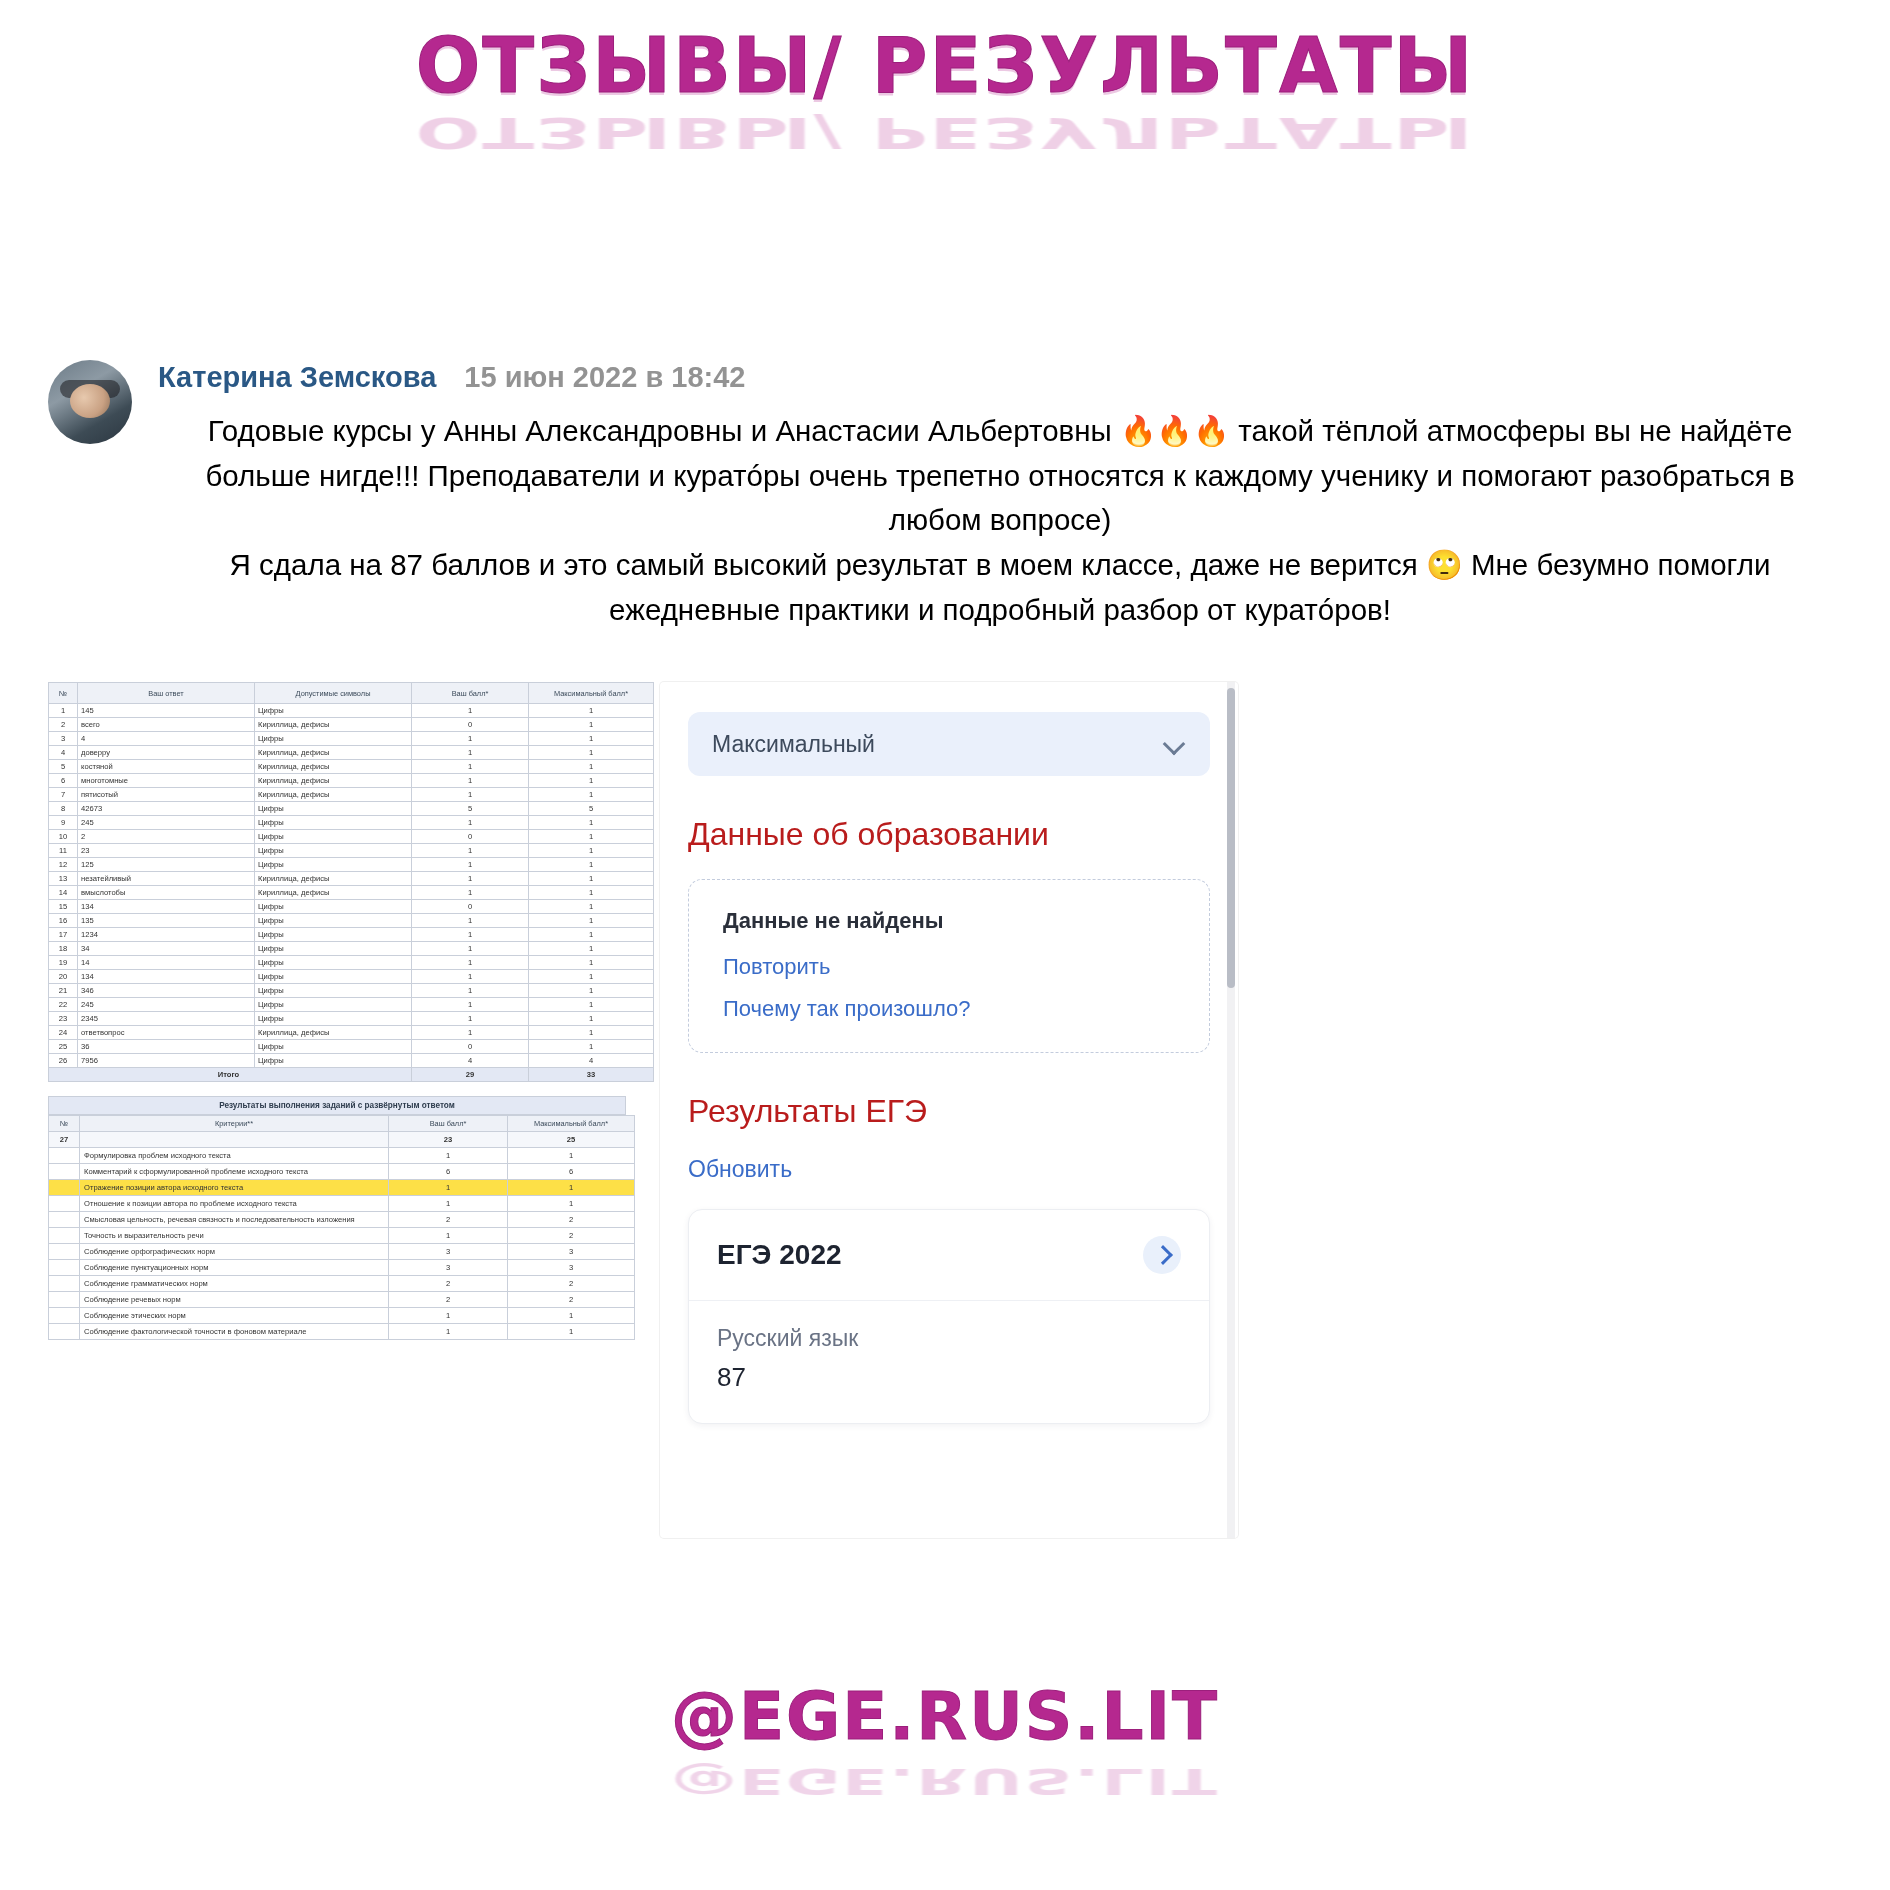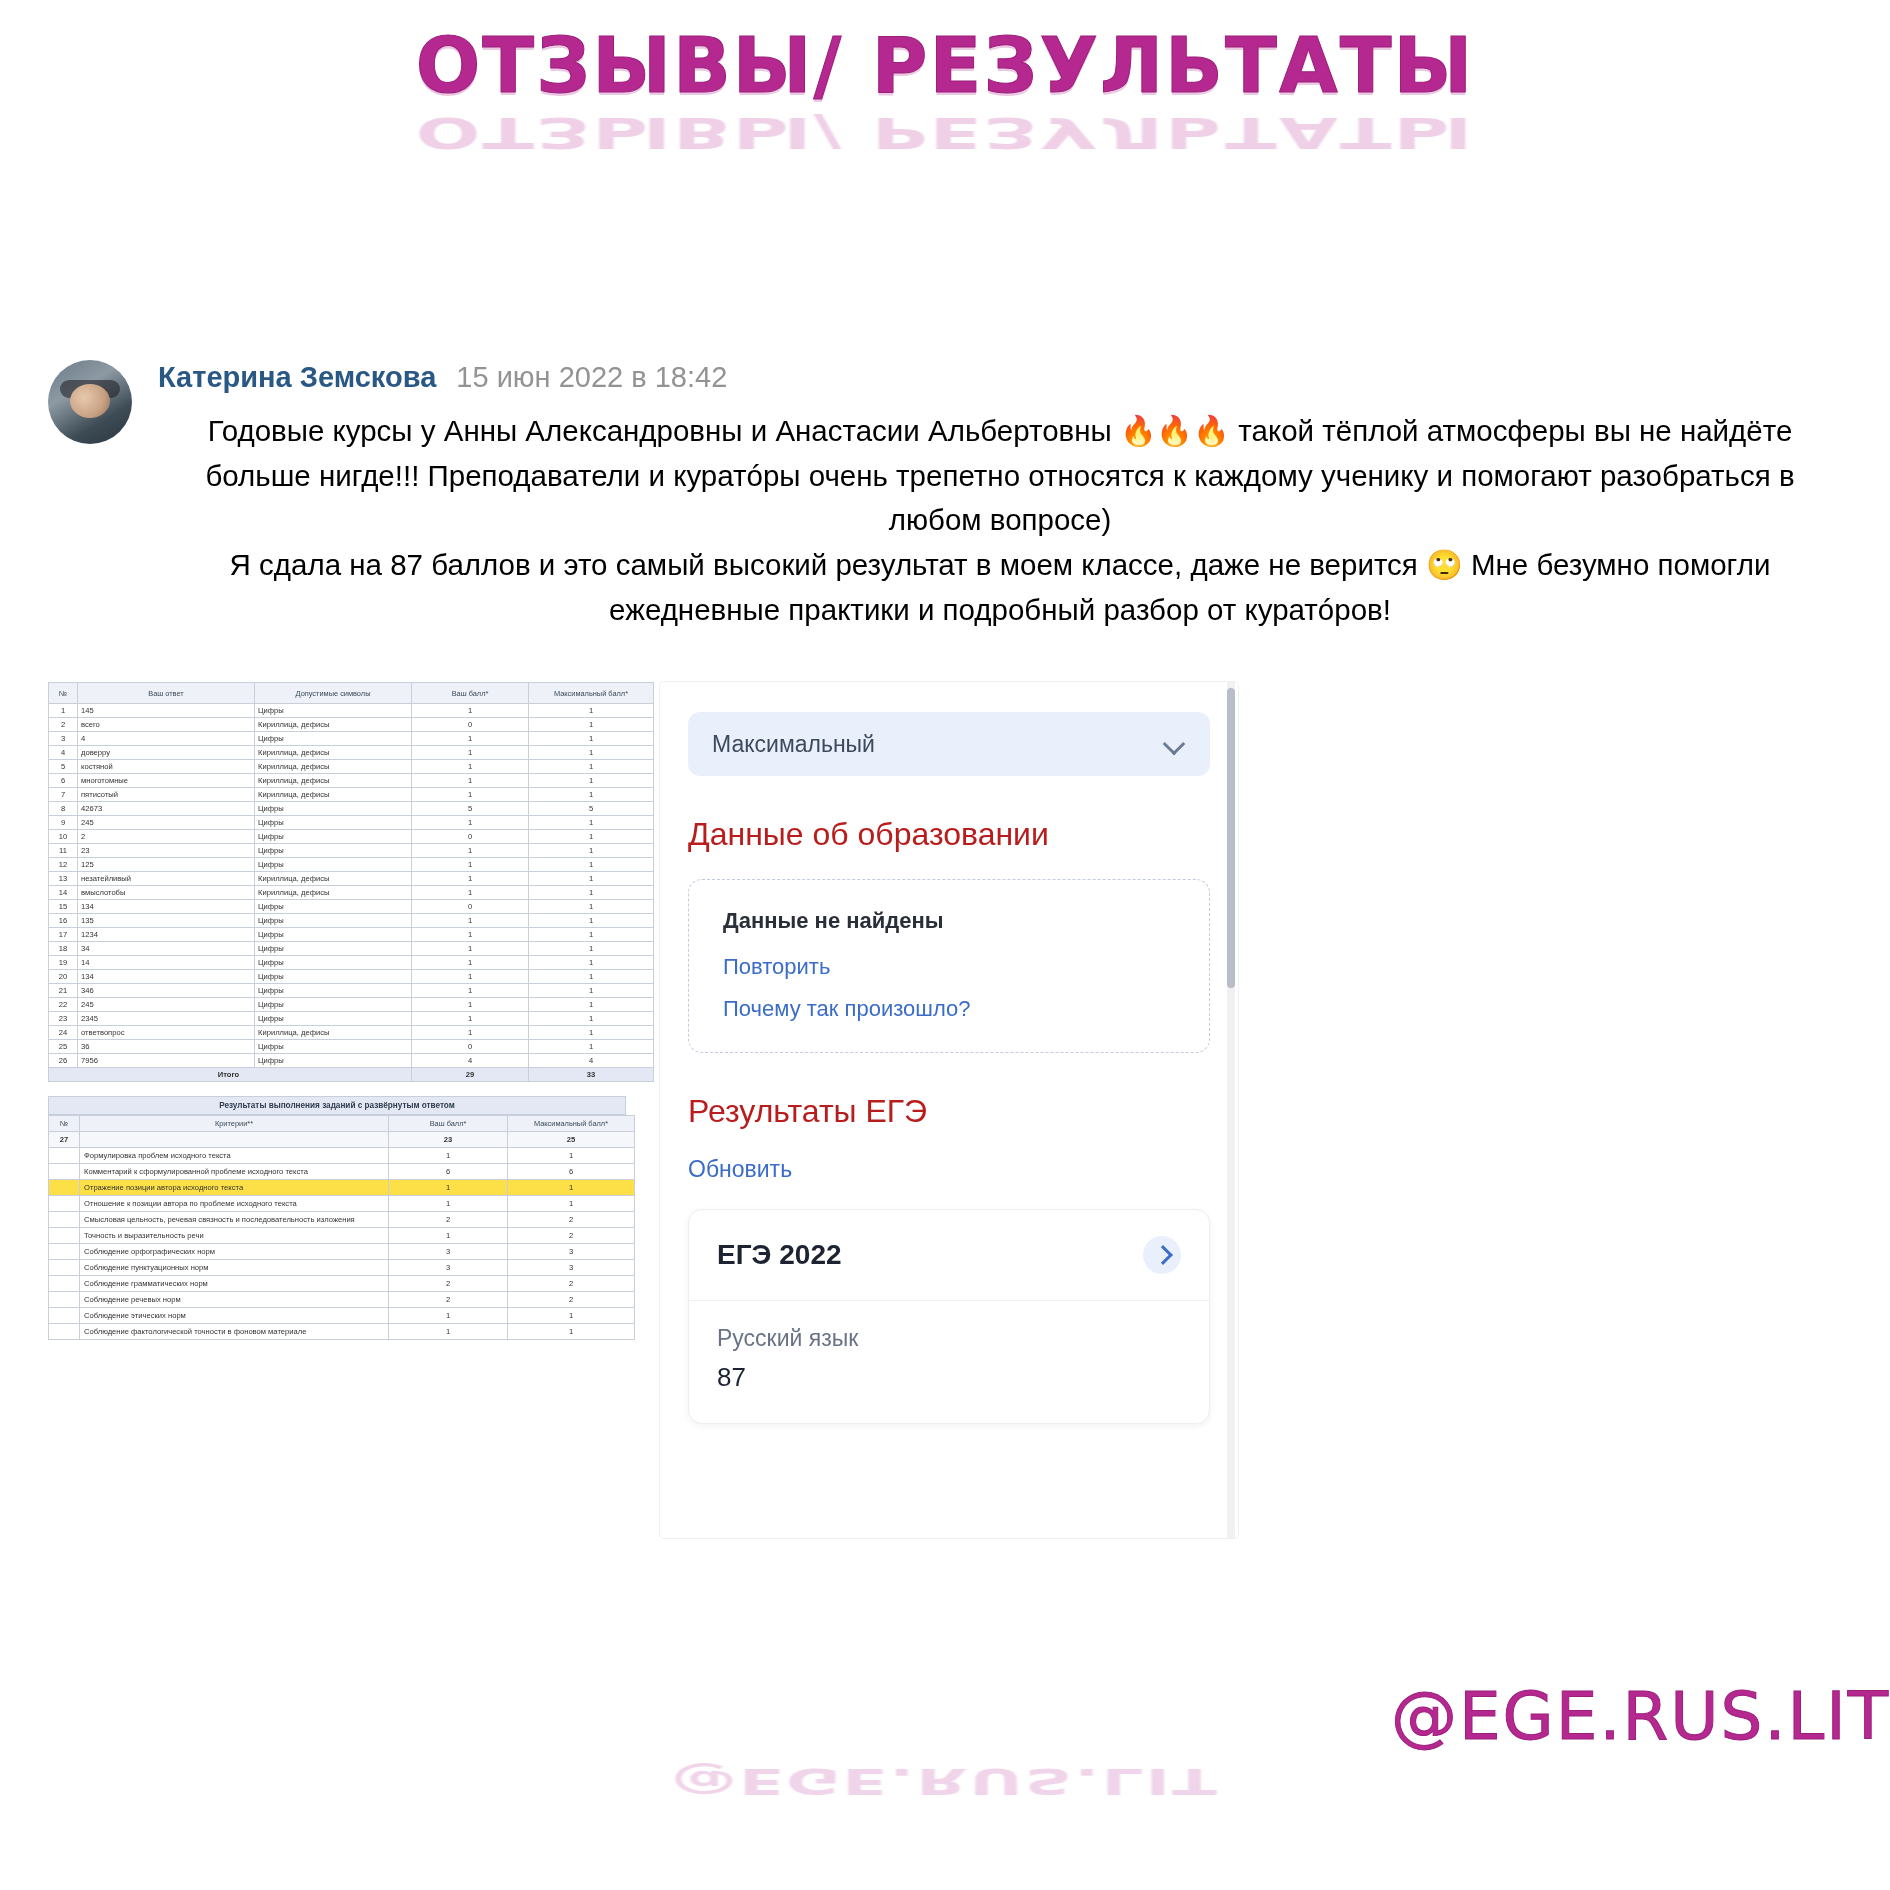--- a/index.html
+++ b/index.html
@@ -41,23 +41,23 @@
   }
 
   
   .footer-wrap {
     position: absolute;
     left: 0;
     right: 0;
     bottom: 70px;
   }
   .footer-handle {
-    text-align: right;
+    text-align: center;
     font-size: 66px;
-    font-weight: normal;
+    font-weight: bold;
     letter-spacing: 2px;
     color: #b5288f;
     font-family: "DejaVu Sans", sans-serif;
     -webkit-text-stroke: 1px #9c1f7c;
   }
   .footer-reflection {
     text-align: center;
     font-size: 66px;
     font-weight: bold;
     letter-spacing: 2px;
@@ -112,21 +112,22 @@
     font-size: 29px;
     line-height: 1.2;
     margin-bottom: 14px;
   }
   .author {
     color: #2a5885;
     font-weight: bold;
   }
   .timestamp {
     color: #939393;
-    margin-left: 12px;
+    margin-left: 20px;
+    font-weight: bold;
   }
   .post-text {
     font-size: 29.5px;
     line-height: 1.52;
     color: #000000;
   }
   .post-text p { margin: 0; text-align: center; }
 
   
   .attachments {

